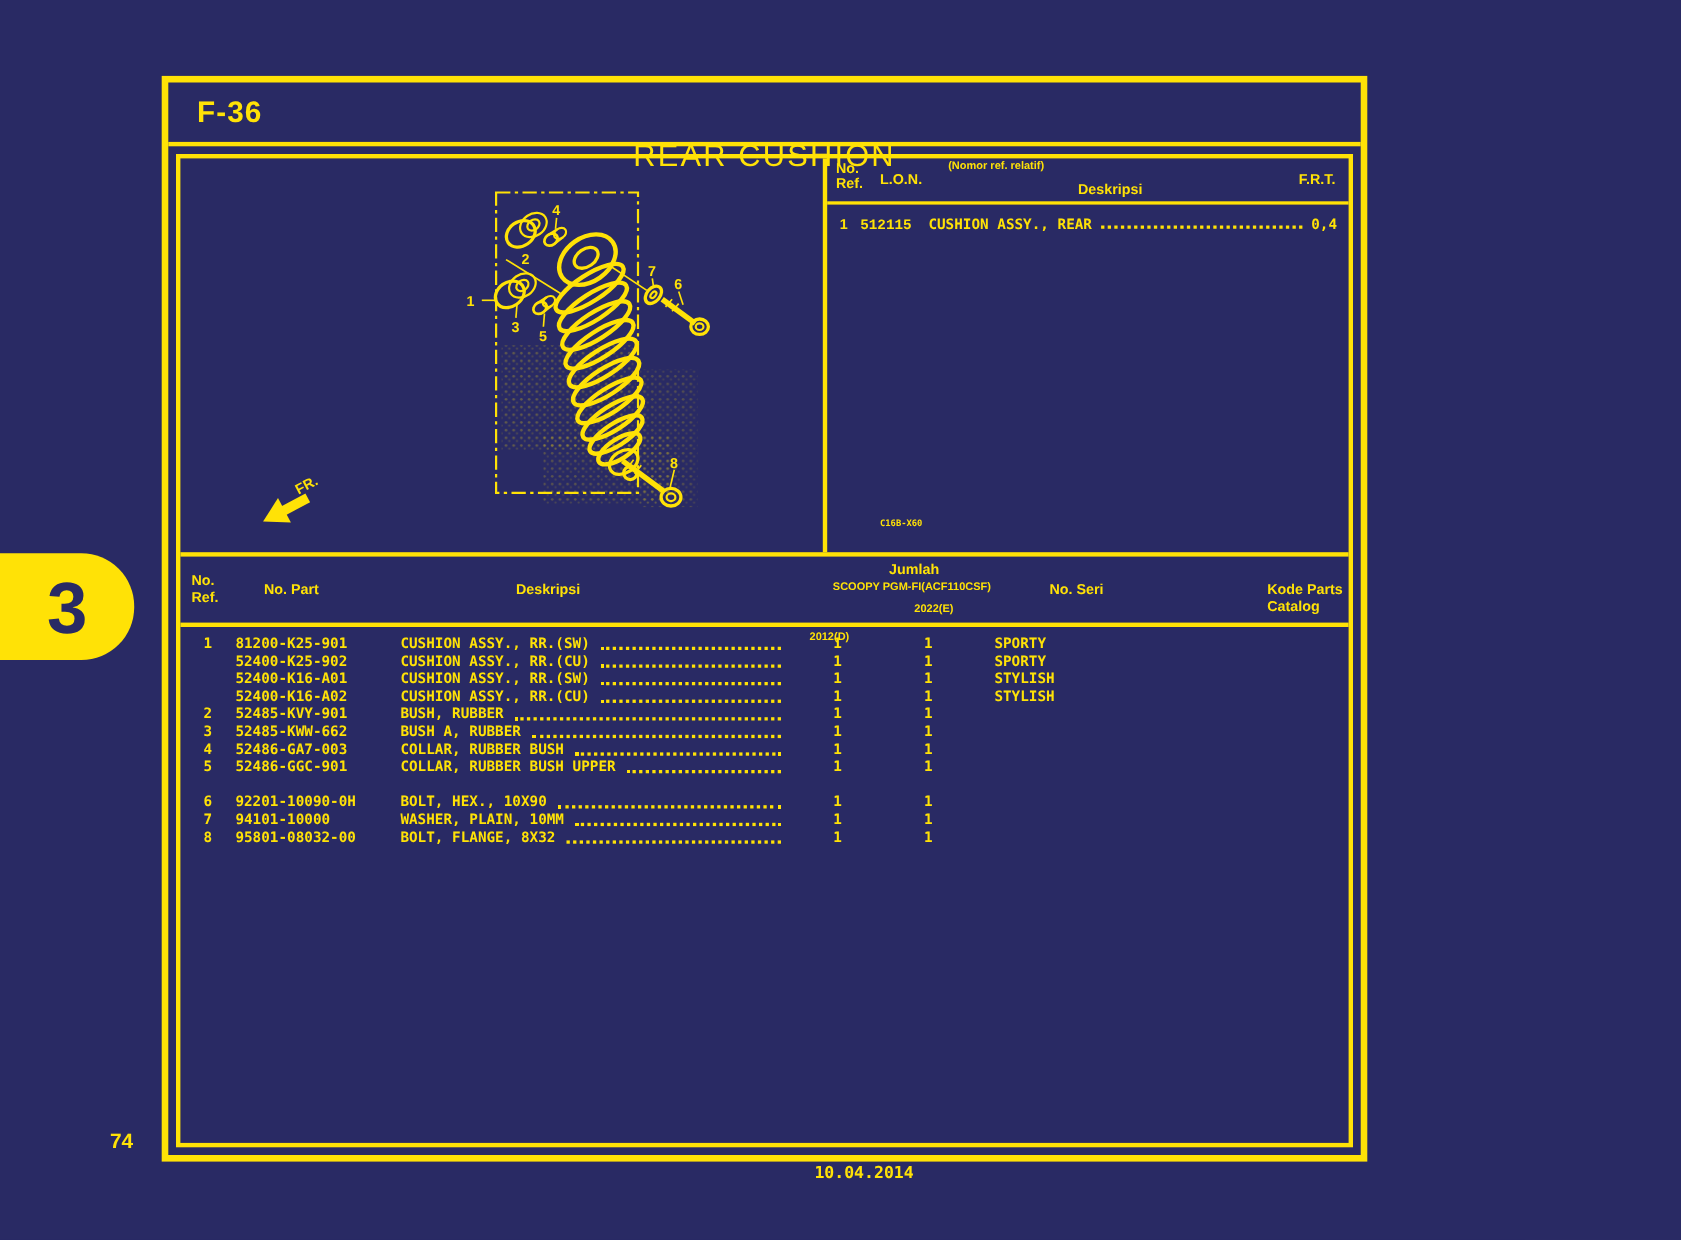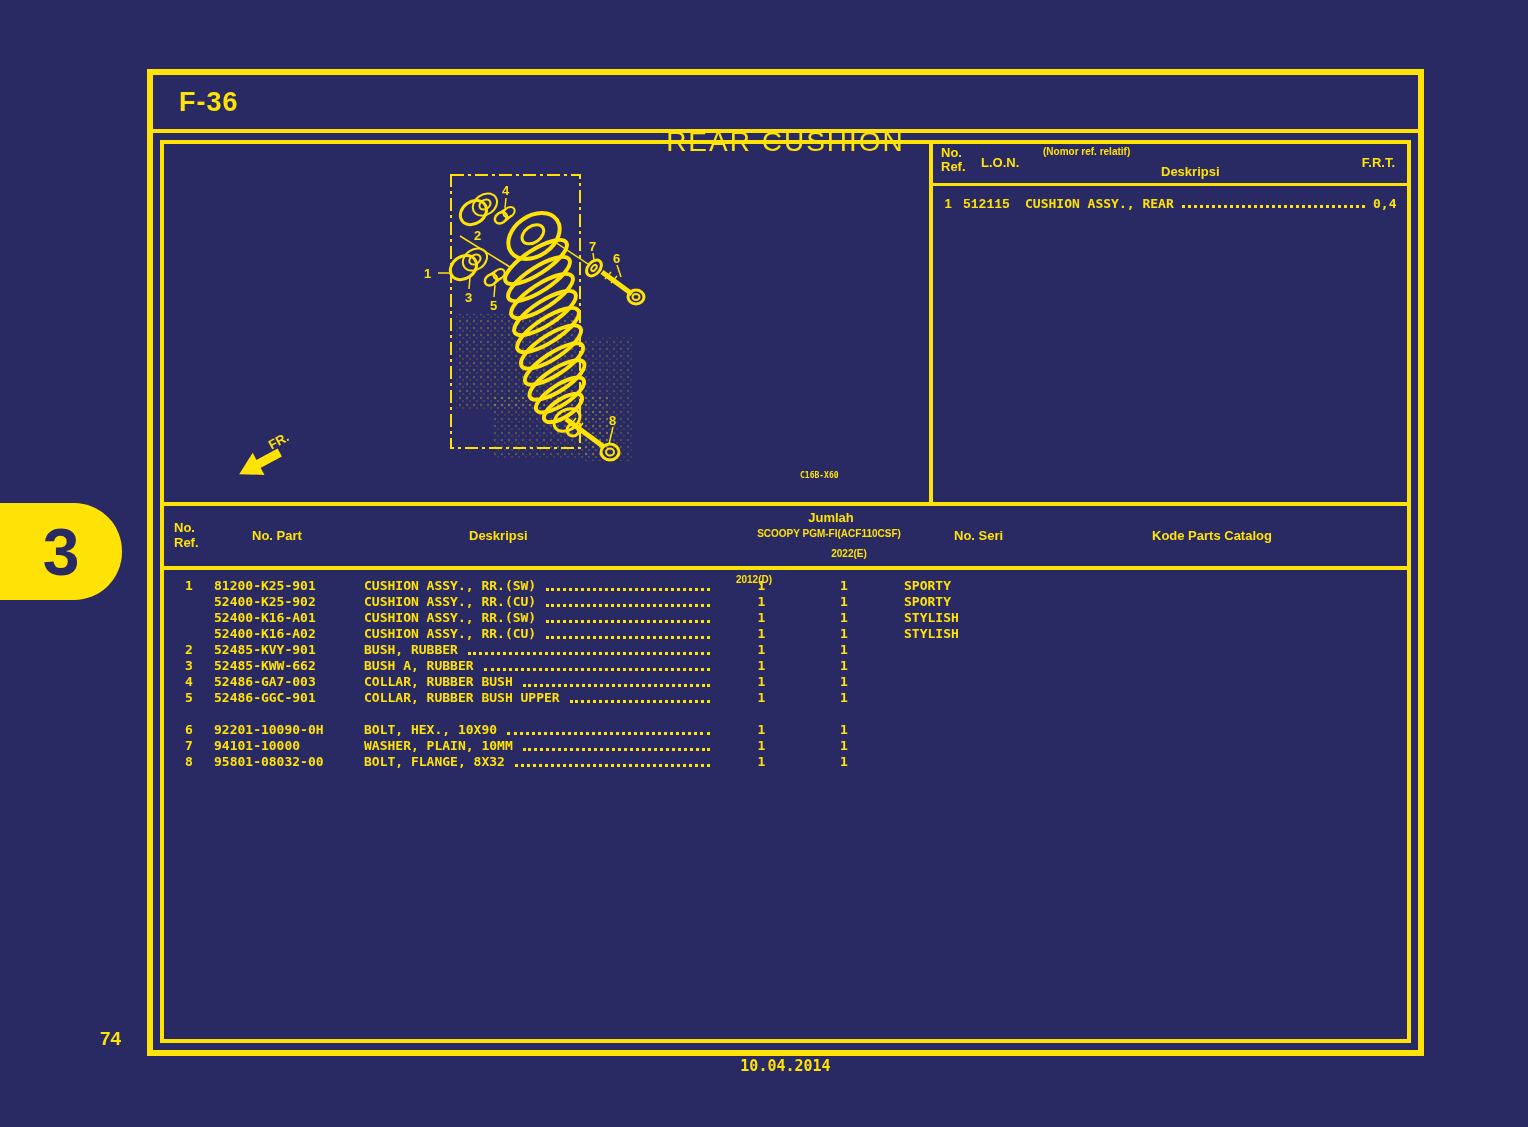--- a/index.html
+++ b/index.html
@@ -10,21 +10,21 @@
   body{
     width:1528px;height:1127px;position:relative;overflow:hidden;
     background:var(--navy);
     font-family:"Liberation Sans",sans-serif;
     color:var(--yellow);
   }
   .mono{font-family:Liberation Mono, monospace;}
 
   
   .frame{
-    position:absolute;left:147px;top:69px;width:1277px;height:987px;
+    position:absolute;left:147px;top:69px;width:1096px;height:987px;
     border:6px solid var(--yellow);box-sizing:border-box;
   }
   .titlebar{
     position:absolute;left:0;top:0;right:0;height:58px;
     border-bottom:4px solid var(--yellow);box-sizing:border-box;
   }
   .doc-code{
     position:absolute;left:26px;top:12px;
     font-size:27px;font-weight:bold;letter-spacing:1px;
   }
@@ -73,21 +73,21 @@
   .refrow .leader{flex:1;border-bottom:3px dotted var(--yellow);margin:0 8px 3px 8px;}
   .refrow .rr-frt{width:34px;font-family:"DejaVu Sans Mono",monospace;}
 
   
   .thead{
     position:absolute;left:0;right:0;top:362px;height:64px;
     border-bottom:4px solid var(--yellow);box-sizing:border-box;
     font-size:13px;font-weight:bold;
   }
   .th-noref{position:absolute;left:10px;top:14px;line-height:15px;}
-  .th-part{position:absolute;left:88px;top:22px;}
+  .th-part{position:absolute;left:76px;top:22px;}
   .th-desk{position:absolute;left:305px;top:22px;}
   .th-jumlah{position:absolute;left:552px;width:230px;text-align:center;top:4px;}
   .th-model{position:absolute;left:540px;width:250px;text-align:center;top:22px;font-size:10px;}
   .th-y1{position:absolute;left:545px;width:90px;text-align:center;top:42px;font-size:10px;margin-top:26px;}
   .th-y2{position:absolute;left:640px;width:90px;text-align:center;top:42px;font-size:10px;}
   .th-seri{position:absolute;left:790px;top:22px;}
   .th-kode{position:absolute;left:988px;top:22px;}
 
   .tbody{
     position:absolute;left:0;right:0;top:426px;bottom:0;

